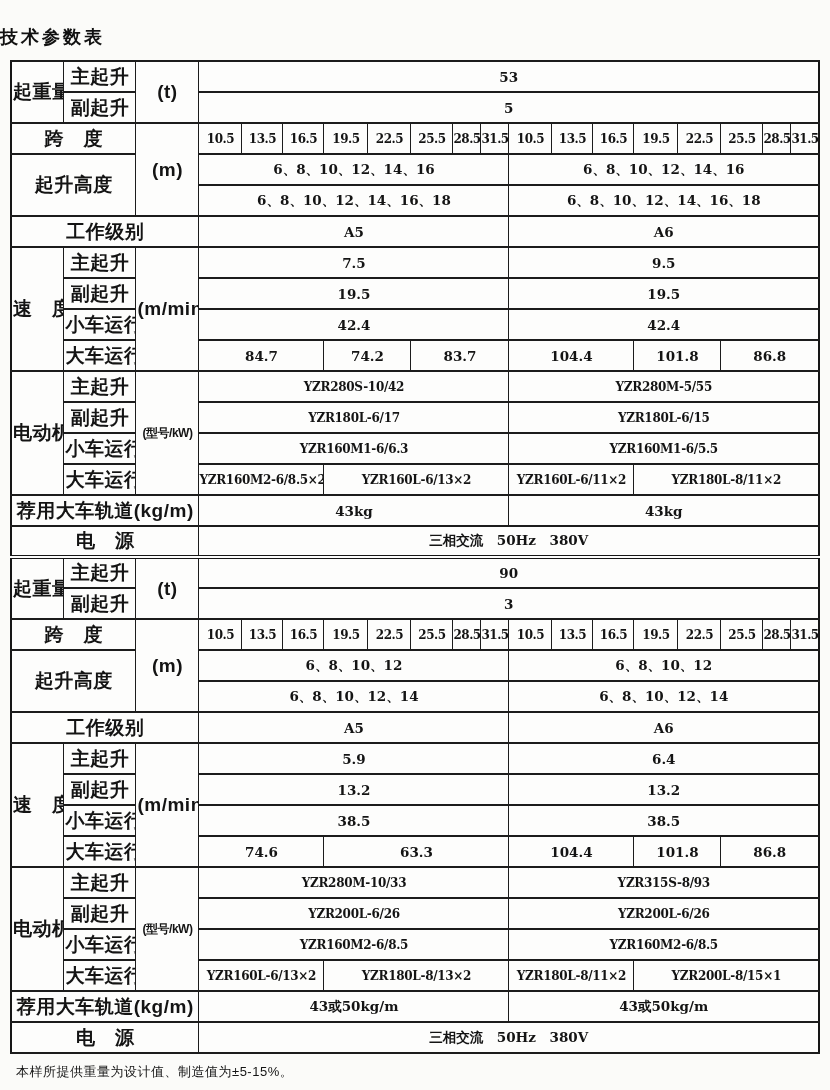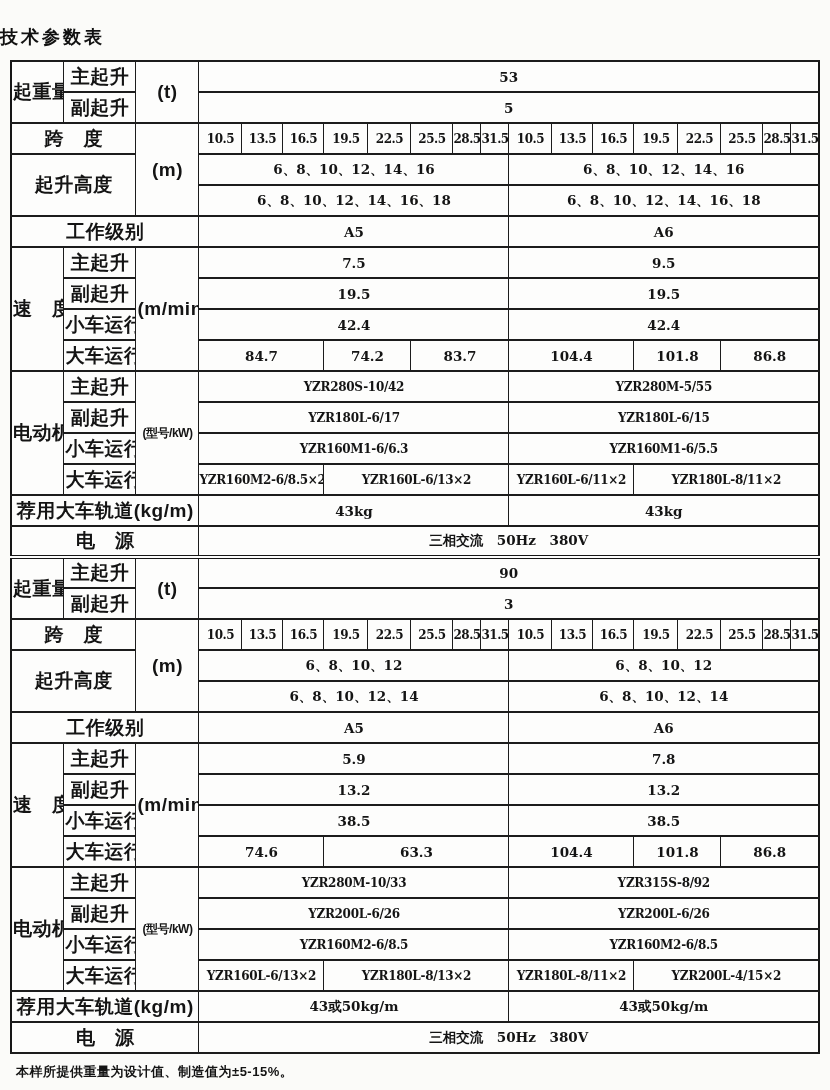--- a/index.html
+++ b/index.html
@@ -46,21 +46,21 @@
   .val {
     font-family: "DejaVu Serif", "Liberation Serif", serif;
     font-weight: bold;
     font-size: 13.5px;
   }
   .sm  { font-size: 12px; letter-spacing: -0.5px; padding: 0; }
   .mot { font-size: 12px; letter-spacing: -0.3px; padding: 0; margin-top: 40px; }
   tr.sec-divider td { border-top: 4px double #161616; }
   .footnote {
     font-size: 13px;
-    font-weight: bold;
+    font-weight: normal;
     margin: 9px 0 10px 16px;
     letter-spacing: 0.5px;
   }
 </style>
 </head>
 <body>
 
 <div class="page">
 
   <div class="title">技术参数表</div>
@@ -235,21 +235,21 @@
     <tr>
       <td class="lbl" colspan="3">工作级别</td>
       <td class="val" colspan="8">A5</td>
       <td class="val" colspan="8">A6</td>
     </tr>
     <tr>
       <td class="lbl" rowspan="4">速　度</td>
       <td class="lbl">主起升</td>
       <td class="lbl" rowspan="4">(m/min)</td>
       <td class="val" colspan="8">5.9</td>
-      <td class="val" colspan="8">7.8</td>
+      <td class="val" colspan="8">6.4</td>
     </tr>
     <tr>
       <td class="lbl">副起升</td>
       <td class="val" colspan="8">13.2</td>
       <td class="val" colspan="8">13.2</td>
     </tr>
     <tr>
       <td class="lbl">小车运行</td>
       <td class="val" colspan="8">38.5</td>
       <td class="val" colspan="8">38.5</td>
@@ -260,38 +260,38 @@
       <td class="val" colspan="5">63.3</td>
       <td class="val" colspan="3">104.4</td>
       <td class="val" colspan="2">101.8</td>
       <td class="val" colspan="3">86.8</td>
     </tr>
     <tr>
       <td class="lbl" rowspan="4">电动机</td>
       <td class="lbl">主起升</td>
       <td class="lbl sm" rowspan="4">(型号/kW)</td>
       <td class="val mot" colspan="8">YZR280M-10/33</td>
-      <td class="val mot" colspan="8">YZR315S-8/92</td>
+      <td class="val mot" colspan="8">YZR315S-8/93</td>
     </tr>
     <tr>
       <td class="lbl">副起升</td>
       <td class="val mot" colspan="8">YZR200L-6/26</td>
       <td class="val mot" colspan="8">YZR200L-6/26</td>
     </tr>
     <tr>
       <td class="lbl">小车运行</td>
       <td class="val mot" colspan="8">YZR160M2-6/8.5</td>
       <td class="val mot" colspan="8">YZR160M2-6/8.5</td>
     </tr>
     <tr>
       <td class="lbl">大车运行</td>
       <td class="val mot" colspan="3">YZR160L-6/13×2</td>
       <td class="val mot" colspan="5">YZR180L-8/13×2</td>
       <td class="val mot" colspan="3">YZR180L-8/11×2</td>
-      <td class="val mot" colspan="5">YZR200L-4/15×2</td>
+      <td class="val mot" colspan="5">YZR200L-8/15×1</td>
     </tr>
     <tr>
       <td class="lbl" colspan="3">荐用大车轨道(kg/m)</td>
       <td class="val" colspan="8">43或50kg/m</td>
       <td class="val" colspan="8">43或50kg/m</td>
     </tr>
     <tr>
       <td class="lbl" colspan="3">电　源</td>
       <td class="val" colspan="16">三相交流　50Hz　380V</td>
     </tr>

